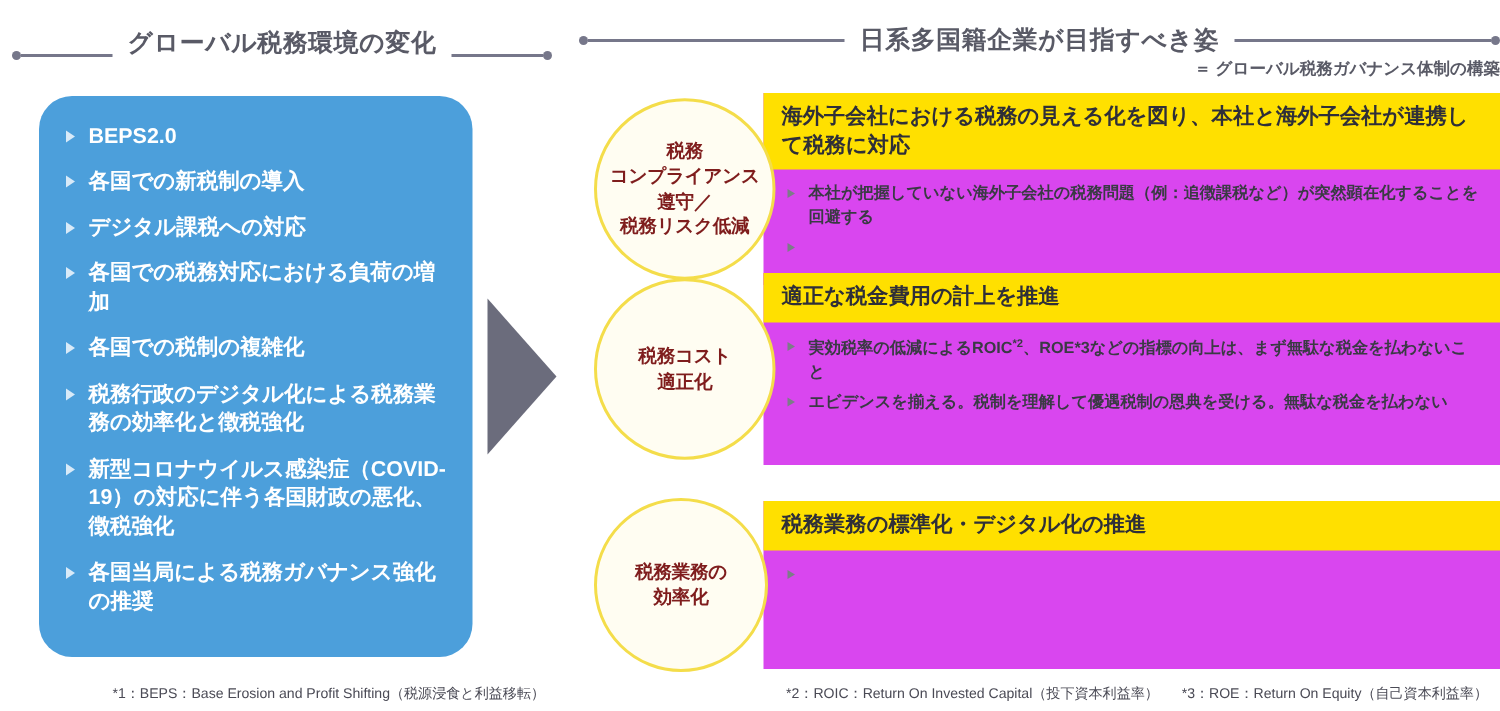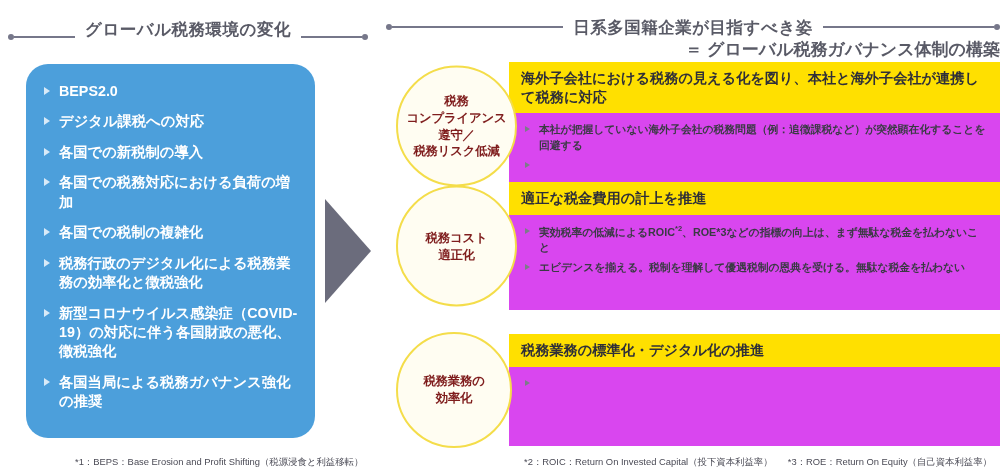--- a/index.html
+++ b/index.html
@@ -39,21 +39,21 @@
     justify-content: flex-start;
   }
   .hdr-title {
     font-size: 16.5px;
     font-weight: bold;
     letter-spacing: 0.5px;
     white-space: nowrap;
     line-height: 1.35;
   }
   .hdr-sub {
-    font-size: 17px;
+    font-size: 11px;
     font-weight: bold;
     white-space: nowrap;
     line-height: 1.3;
     margin-top: 1px;
     margin-left: 18px;
   }
   .rule {
     display: flex;
     align-items: center;
     flex: 1 1 auto;
@@ -259,25 +259,25 @@
 </div>
 
 <div class="blue-box">
   <div class="blue-list" id="blue-list">
       <div class="blue-item">
         <span class="tri"></span>
         <span class="txt">BEPS2.0</span>
       </div>
       <div class="blue-item">
         <span class="tri"></span>
+        <span class="txt">各国での新税制の導入</span>
+      </div>
+      <div class="blue-item">
+        <span class="tri"></span>
         <span class="txt">デジタル課税への対応</span>
-      </div>
-      <div class="blue-item">
-        <span class="tri"></span>
-        <span class="txt">各国での新税制の導入</span>
       </div>
       <div class="blue-item">
         <span class="tri"></span>
         <span class="txt">各国での税務対応における負荷の増加</span>
       </div>
       <div class="blue-item">
         <span class="tri"></span>
         <span class="txt">各国での税制の複雑化</span>
       </div>
       <div class="blue-item">

